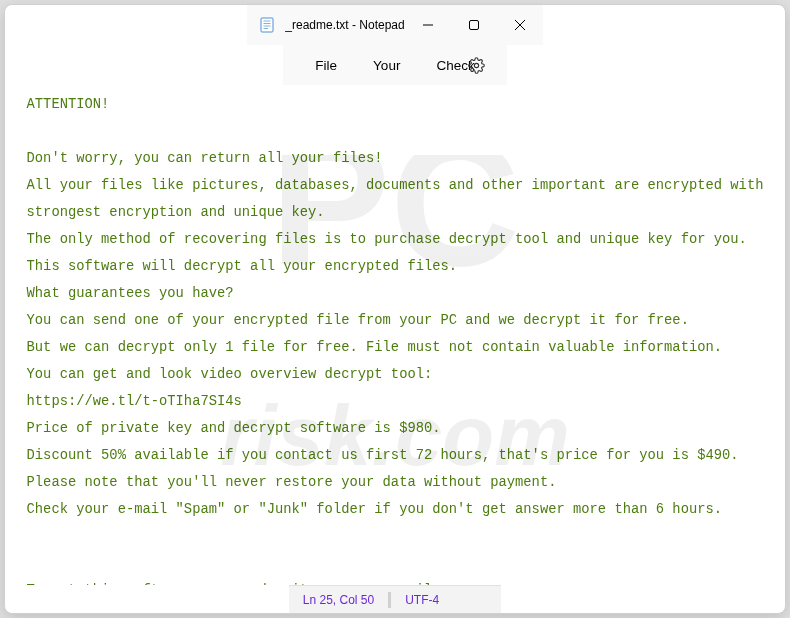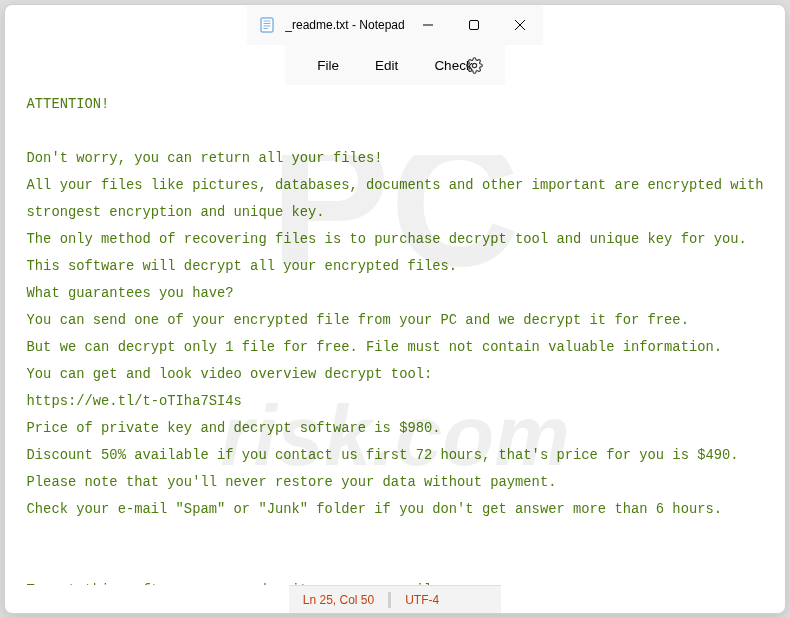--- a/index.html
+++ b/index.html
@@ -105,21 +105,21 @@
       outline: none;
       min-height: 100%;
     }
     .statusbar {
       height: 28px;
       background: #f3f3f3;
       border-top: 1px solid #e0e0e0;
       display: flex;
       align-items: center;
       font-size: 12px;
-      color: #c2410c;
+      color: #6d28d9;
       flex-shrink: 0;
     }
     .status-sep {
       width: 1px;
       height: 16px;
       background: #d0d0d0;
     }
     .status-cell {
       padding: 0 14px;
       height: 100%;
@@ -166,21 +166,21 @@
         <svg width="10" height="10" viewBox="0 0 10 10">
             <line x1="0" y1="0" x2="10" y2="10" stroke="#000" stroke-width="1"></line>
             <line x1="10" y1="0" x2="0" y2="10" stroke="#000" stroke-width="1"></line>
           </svg>
       </div>
     </div>
   </div>
 
   <div class="menubar">
     <div class="menu-item">File</div>
-    <div class="menu-item">Edit</div>
+    <div class="menu-item">Your</div>
     <div class="menu-item">Check</div>
     <div class="settings-btn">
       <svg width="17" height="17" viewBox="0 0 24 24" fill="none" stroke="#333" stroke-width="1.6">
         <circle cx="12" cy="12" r="3"></circle>
         <path d="M19.4 15a1.65 1.65 0 0 0 .33 1.82l.06.06a2 2 0 1 1-2.83 2.83l-.06-.06a1.65 1.65 0 0 0-1.82-.33 1.65 1.65 0 0 0-1 1.51V21a2 2 0 0 1-4 0v-.09a1.65 1.65 0 0 0-1-1.51 1.65 1.65 0 0 0-1.82.33l-.06.06a2 2 0 1 1-2.83-2.83l.06-.06a1.65 1.65 0 0 0 .33-1.82 1.65 1.65 0 0 0-1.51-1H3a2 2 0 0 1 0-4h.09a1.65 1.65 0 0 0 1.51-1 1.65 1.65 0 0 0-.33-1.82l-.06-.06a2 2 0 1 1 2.83-2.83l.06.06a1.65 1.65 0 0 0 1.82.33h0a1.65 1.65 0 0 0 1-1.51V3a2 2 0 0 1 4 0v.09a1.65 1.65 0 0 0 1 1.51h0a1.65 1.65 0 0 0 1.82-.33l.06-.06a2 2 0 1 1 2.83 2.83l-.06.06a1.65 1.65 0 0 0-.33 1.82v0a1.65 1.65 0 0 0 1.51 1H21a2 2 0 0 1 0 4h-.09a1.65 1.65 0 0 0-1.51 1z"></path>
       </svg>
     </div>
   </div>
 
   <div class="content">

